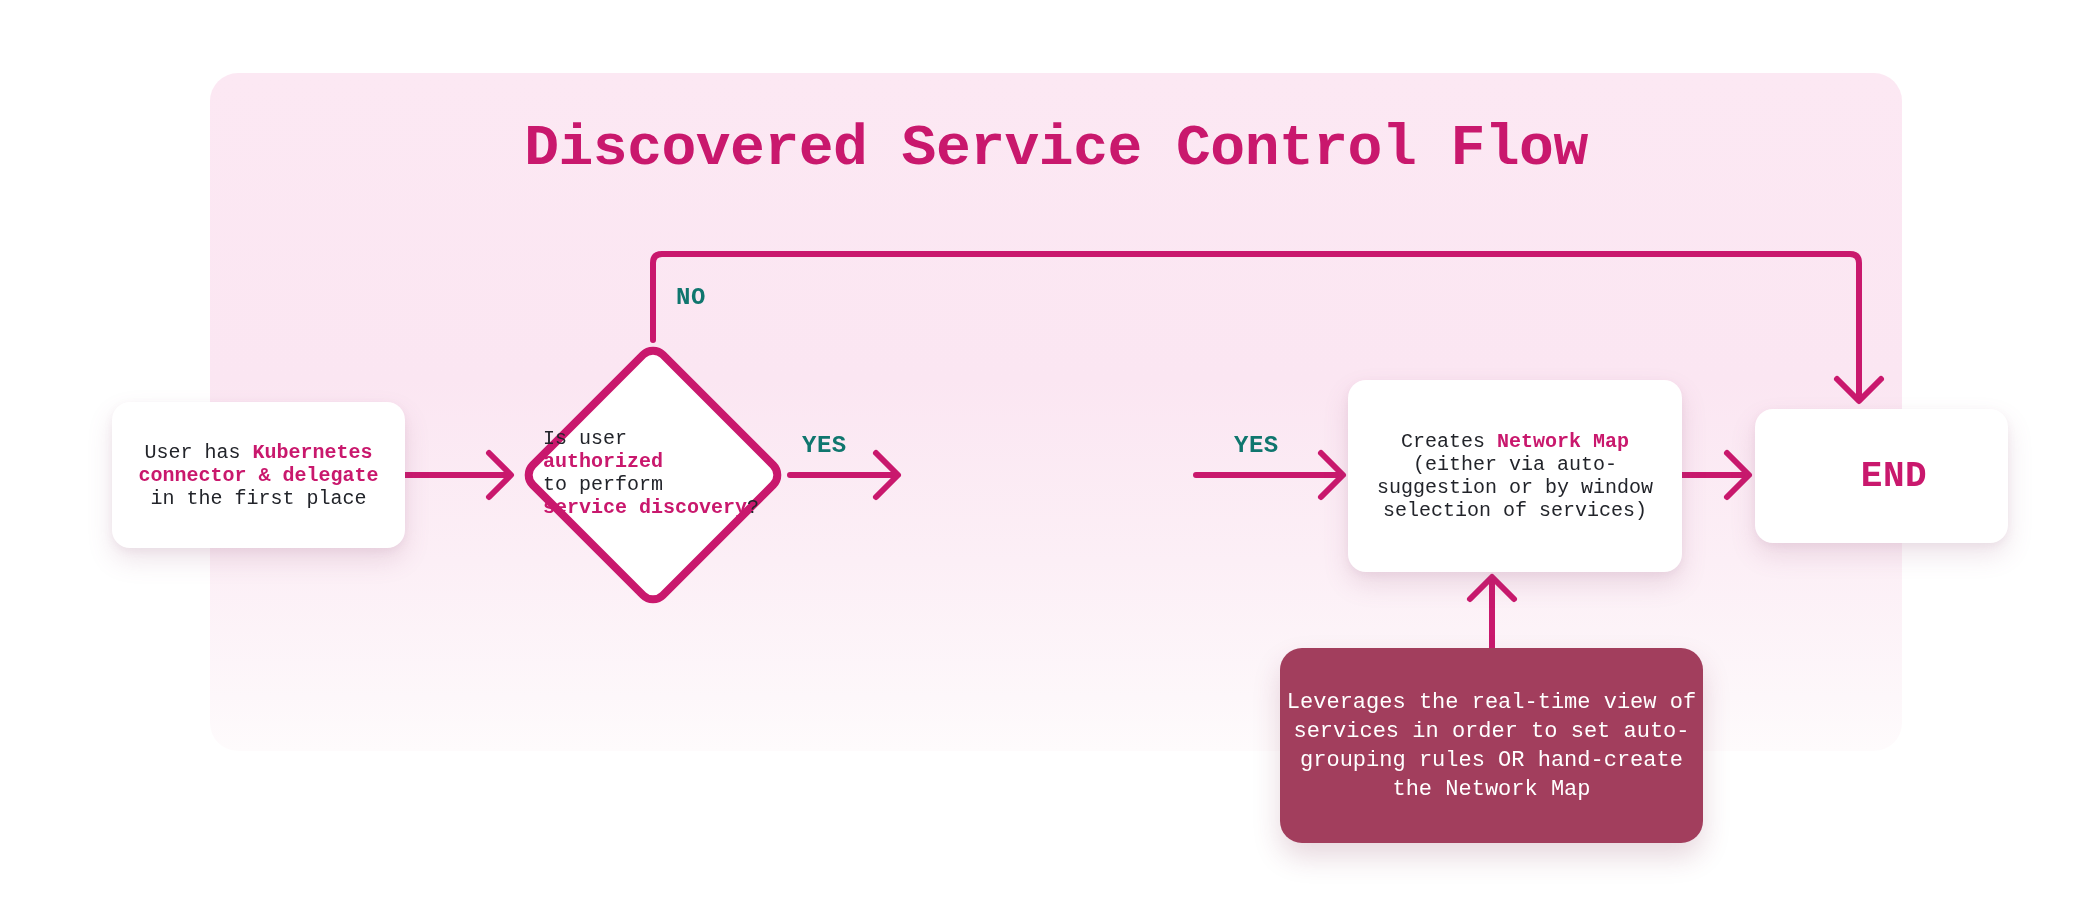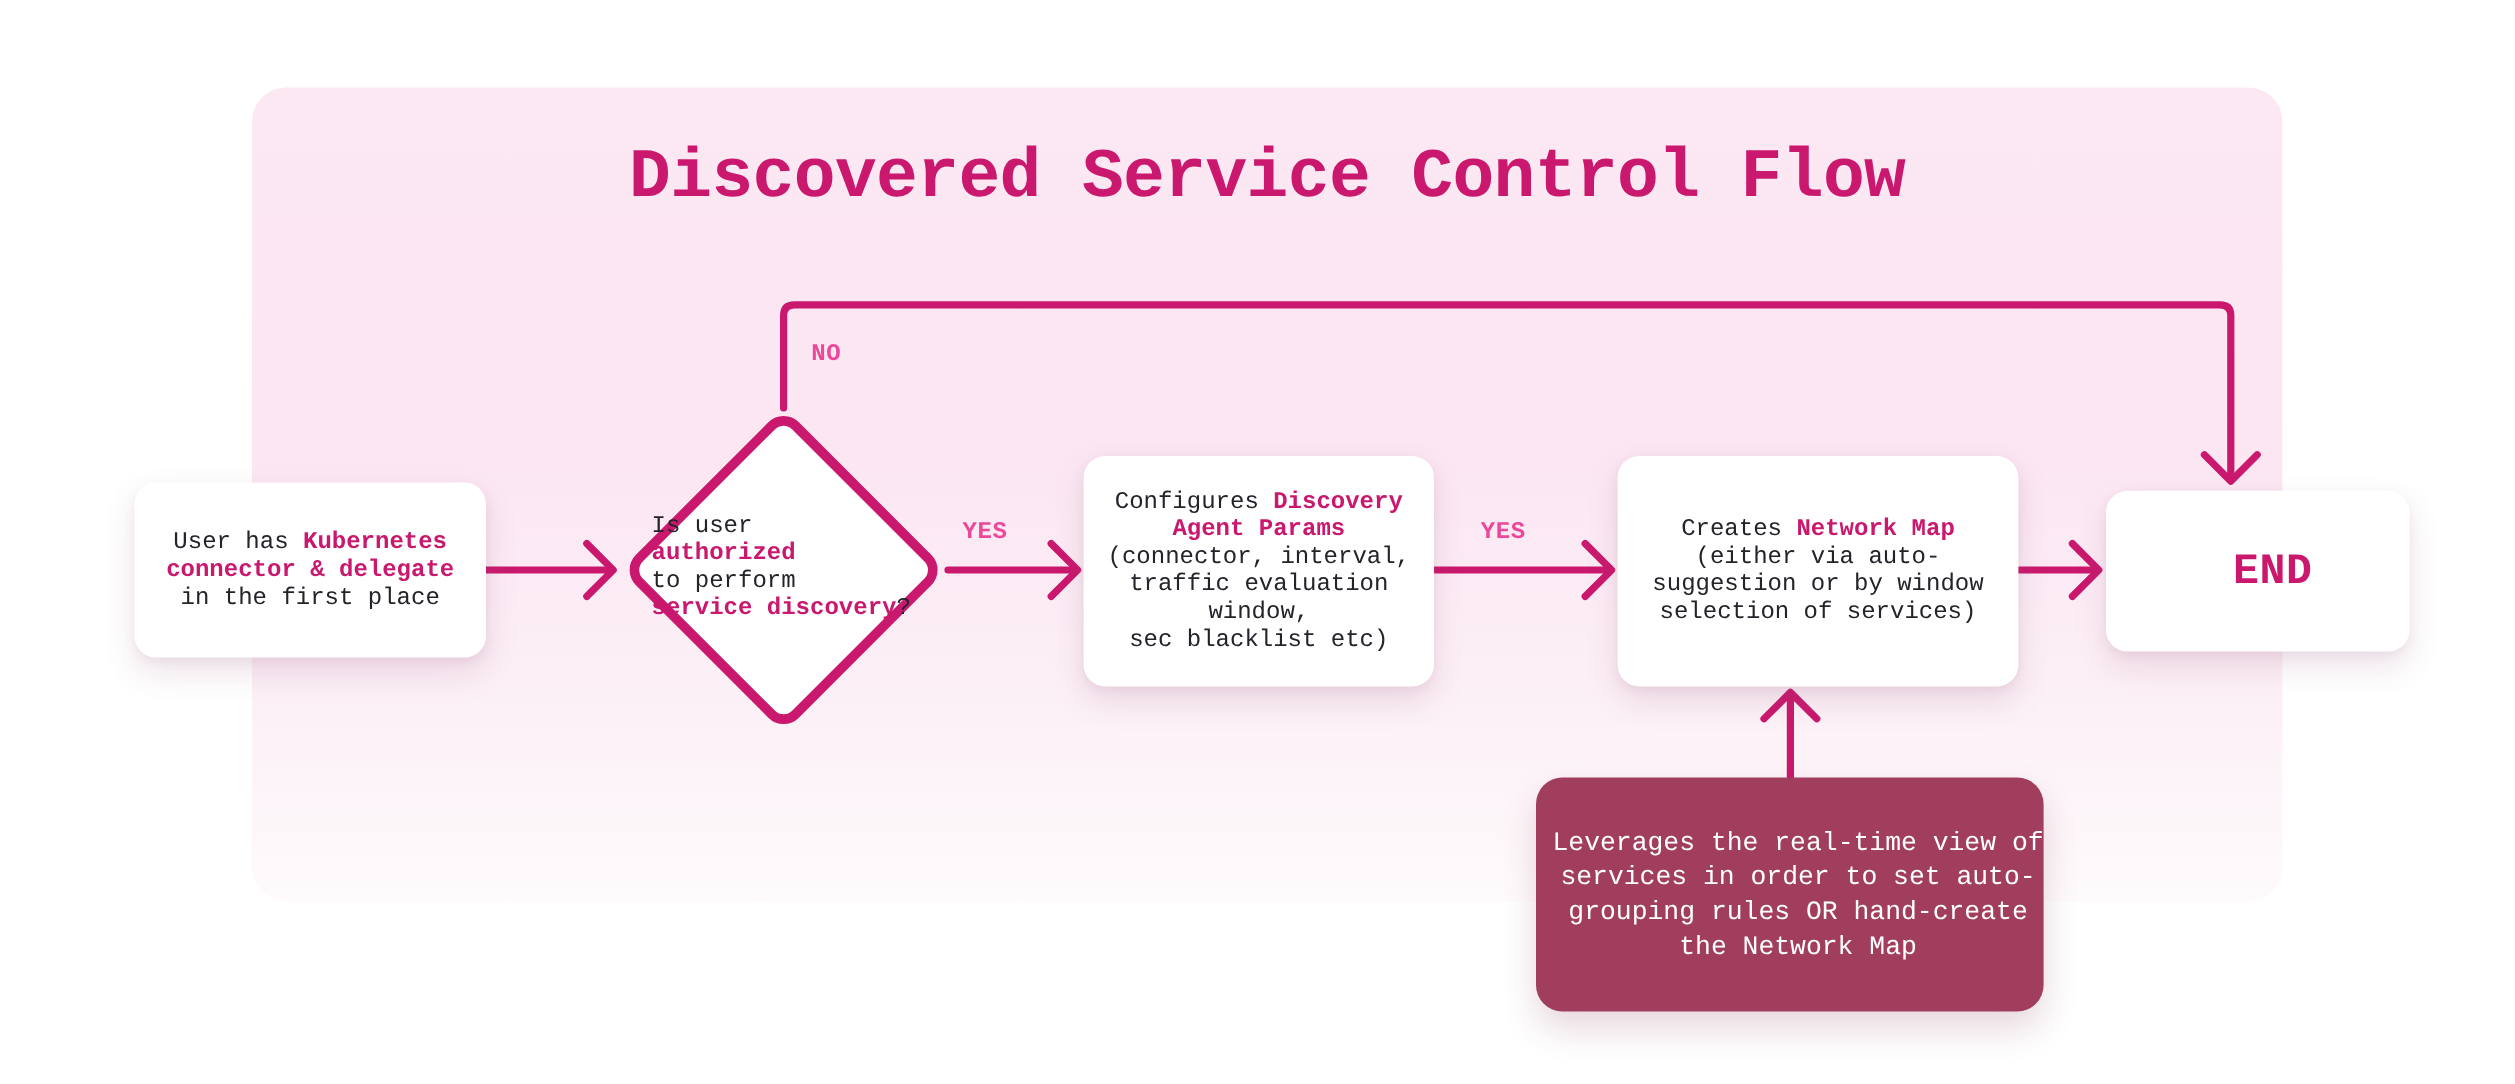--- a/index.html
+++ b/index.html
@@ -31,28 +31,28 @@
   .end-text{font-size:36px;font-weight:700;color:#C9186D;letter-spacing:0.5px;}
   .diamond{
     position:absolute;left:557px;top:379px;width:192px;height:192px;background:#ffffff;
     border:8px solid #C9186D;border-radius:18px;transform:rotate(45deg);box-sizing:border-box;
   }
   .dtext{
     position:absolute;left:543px;top:427px;width:220px;
     font-size:20px;line-height:23px;
   }
   .edge-label{
-    position:absolute;font-size:20px;font-weight:800;color:#ec4899;letter-spacing:0.5px;
+    position:absolute;font-size:24px;font-weight:800;color:#0f766e;letter-spacing:0.5px;
   }
   .label-no{left:676px;top:284px;}
   .label-yes1{left:802px;top:432px;}
   .label-yes2{left:1234px;top:432px;}
   .note{
     position:absolute;left:1280px;top:648px;width:423px;height:195px;border-radius:22px;
-    background:#A23E5D;color:#ffffff;display:flex;align-items:center;justify-content:flex-end;
+    background:#A23E5D;color:#ffffff;display:flex;align-items:center;justify-content:center;
     text-align:center;font-size:22px;line-height:29px;
     box-shadow:0 14px 28px rgba(120,40,70,0.18);
   }
 </style>
 </head>
 <body>
 
 <div id="canvas">
 
   <div class="panel"></div>
@@ -99,29 +99,20 @@
     <div><span>Is user</span></div>
     <div><span class="accent">authorized</span></div>
     <div><span>to perform</span></div>
     <div><span class="accent">service discovery</span><span>?</span></div>
   </div>
 
   <div class="edge-label label-no">NO</div>
   <div class="edge-label label-yes1">YES</div>
   <div class="edge-label label-yes2">YES</div>
 
-  <div class="node node-configure">
-    <div>
-      <div><span>Configures </span><span class="accent">Discovery</span></div>
-      <div><span class="accent">Agent Params</span></div>
-      <div><span>(connector, interval,</span></div>
-      <div><span>traffic evaluation window,</span></div>
-      <div><span>sec blacklist etc)</span></div>
-    </div>
-  </div>
 
   <div class="node node-create">
     <div>
       <div><span>Creates </span><span class="accent">Network Map</span></div>
       <div><span>(either via auto-</span></div>
       <div><span>suggestion or by window</span></div>
       <div><span>selection of services)</span></div>
     </div>
   </div>
 

